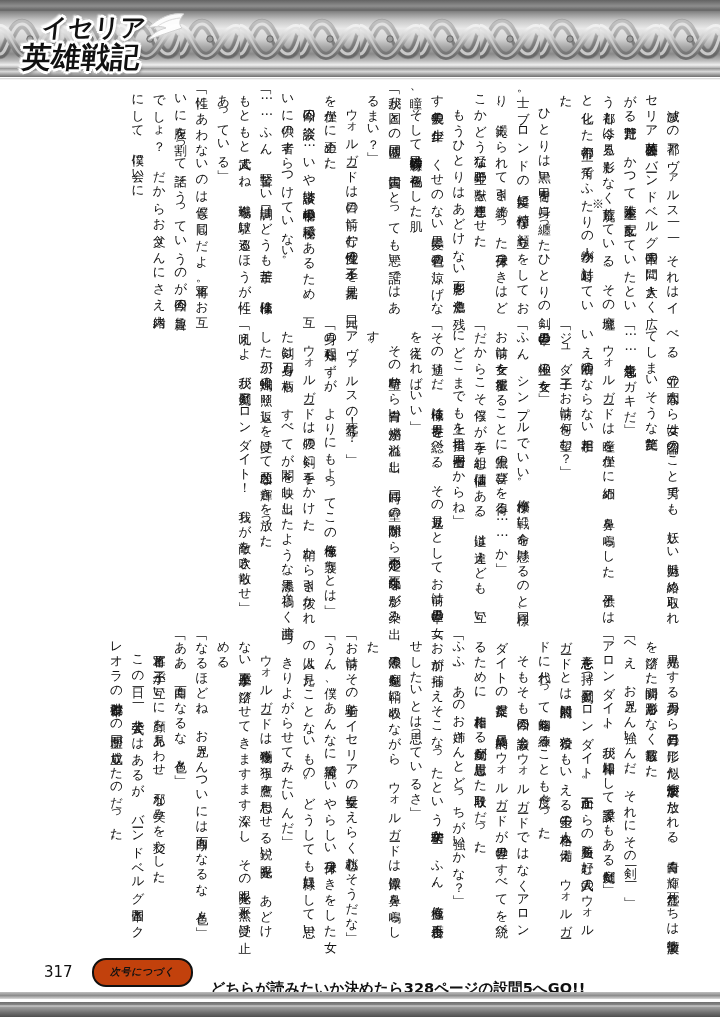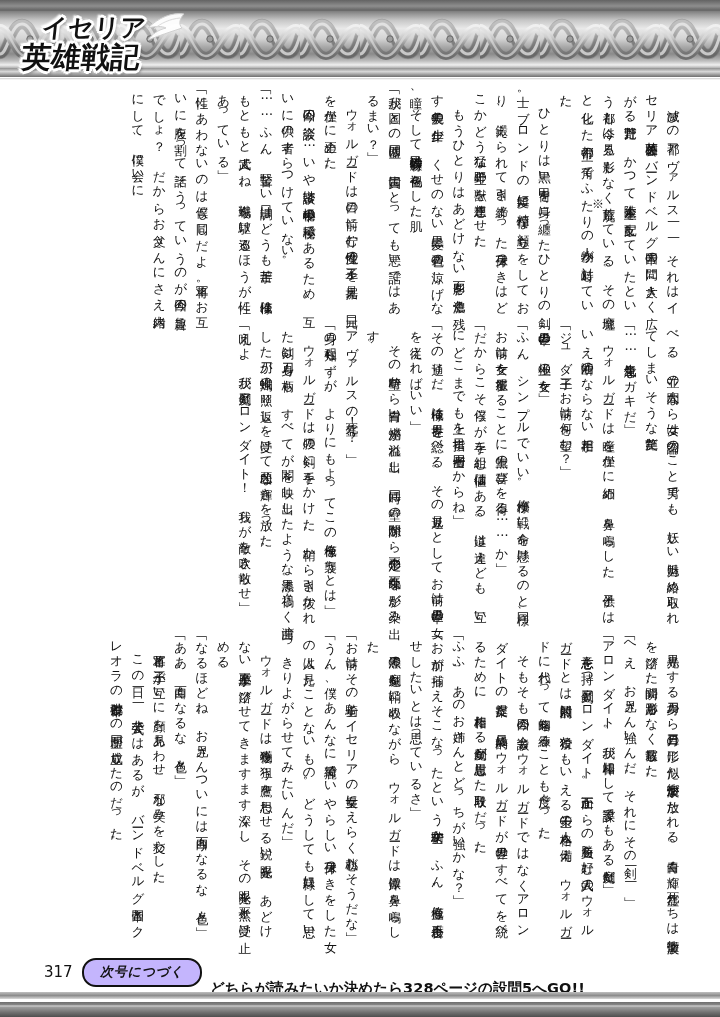--- a/index.html
+++ b/index.html
@@ -94,34 +94,34 @@
     position:absolute;right:78px;top:104px;
     writing-mode:vertical-rl;text-orientation:upright;
     font-size:12px;color:#111;
   }
   
   #page-footer{
     position:absolute;left:0;bottom:0;width:720px;height:62px;
   }
   .footer-row{
     position:absolute;left:44px;top:0;width:640px;height:34px;
-    display:flex;align-items:center;gap:8px;
+    display:flex;align-items:center;gap:18px;
   }
   #page-number{
     font-family:"DejaVu Sans","Liberation Sans",sans-serif;
     font-size:15px;color:#111;font-weight:normal;
     min-width:30px;
   }
   #next-issue-badge{
     display:inline-flex;align-items:center;justify-content:center;
     height:25px;padding:0 16px;
     border:2.2px solid #111;border-radius:14px;
-    background:#c4b5fd;
-    font-family:"DejaVu Serif","Liberation Serif",serif;
-    font-weight:bold;font-style:italic;font-size:13px;color:#111;
+    background:#c2410c;
+    font-family:"DejaVu Serif","Liberation Serif",serif;
+    font-weight:bold;font-style:italic;font-size:10px;color:#111;
     letter-spacing:.06em;white-space:nowrap;
   }
   #footer-caption{
     font-family:"DejaVu Sans","Liberation Sans",sans-serif;
     font-weight:bold;font-size:14.5px;color:#111;
     letter-spacing:.005em;white-space:nowrap;margin-top:32px;
   }
   .footer-bar-1{
     position:absolute;left:0;bottom:18px;width:720px;height:7px;
     background:linear-gradient(180deg,#bfbfbf,#8d8d8d 50%,#d9d9d9);

